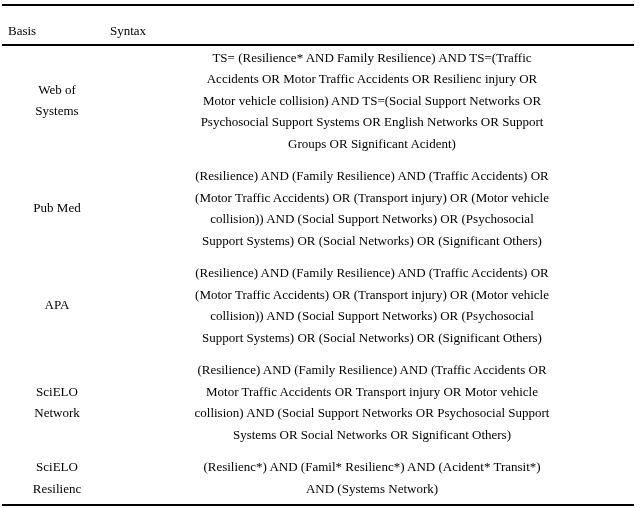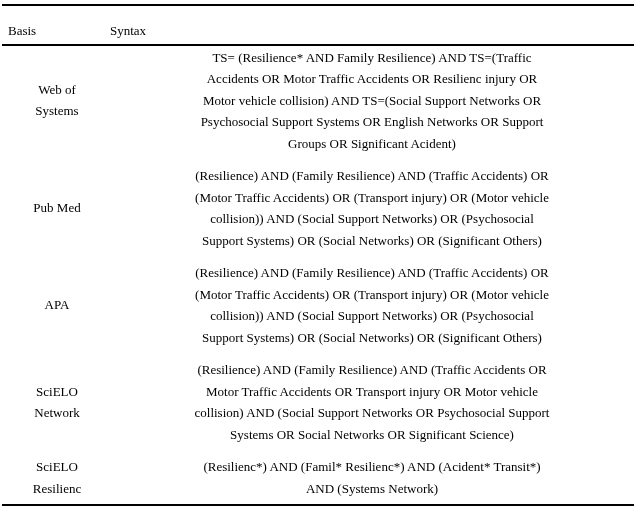--- a/index.html
+++ b/index.html
@@ -99,21 +99,21 @@
         </tr>
         <tr>
           <td class="basis-cell">
             <div class="line">SciELO</div>
             <div class="line">Network</div>
           </td>
           <td class="syntax-cell">
             <div class="line">(Resilience) AND (Family Resilience) AND (Traffic Accidents OR</div>
             <div class="line">Motor Traffic Accidents OR Transport injury OR Motor vehicle</div>
             <div class="line">collision) AND (Social Support Networks OR Psychosocial Support</div>
-            <div class="line">Systems OR Social Networks OR Significant Science)</div>
+            <div class="line">Systems OR Social Networks OR Significant Others)</div>
           </td>
         </tr>
         <tr>
           <td class="basis-cell">
             <div class="line">SciELO</div>
             <div class="line">Resilienc</div>
           </td>
           <td class="syntax-cell">
             <div class="line">(Resilienc*) AND (Famil* Resilienc*) AND (Acident* Transit*)</div>
             <div class="line">AND (Systems Network)</div>

